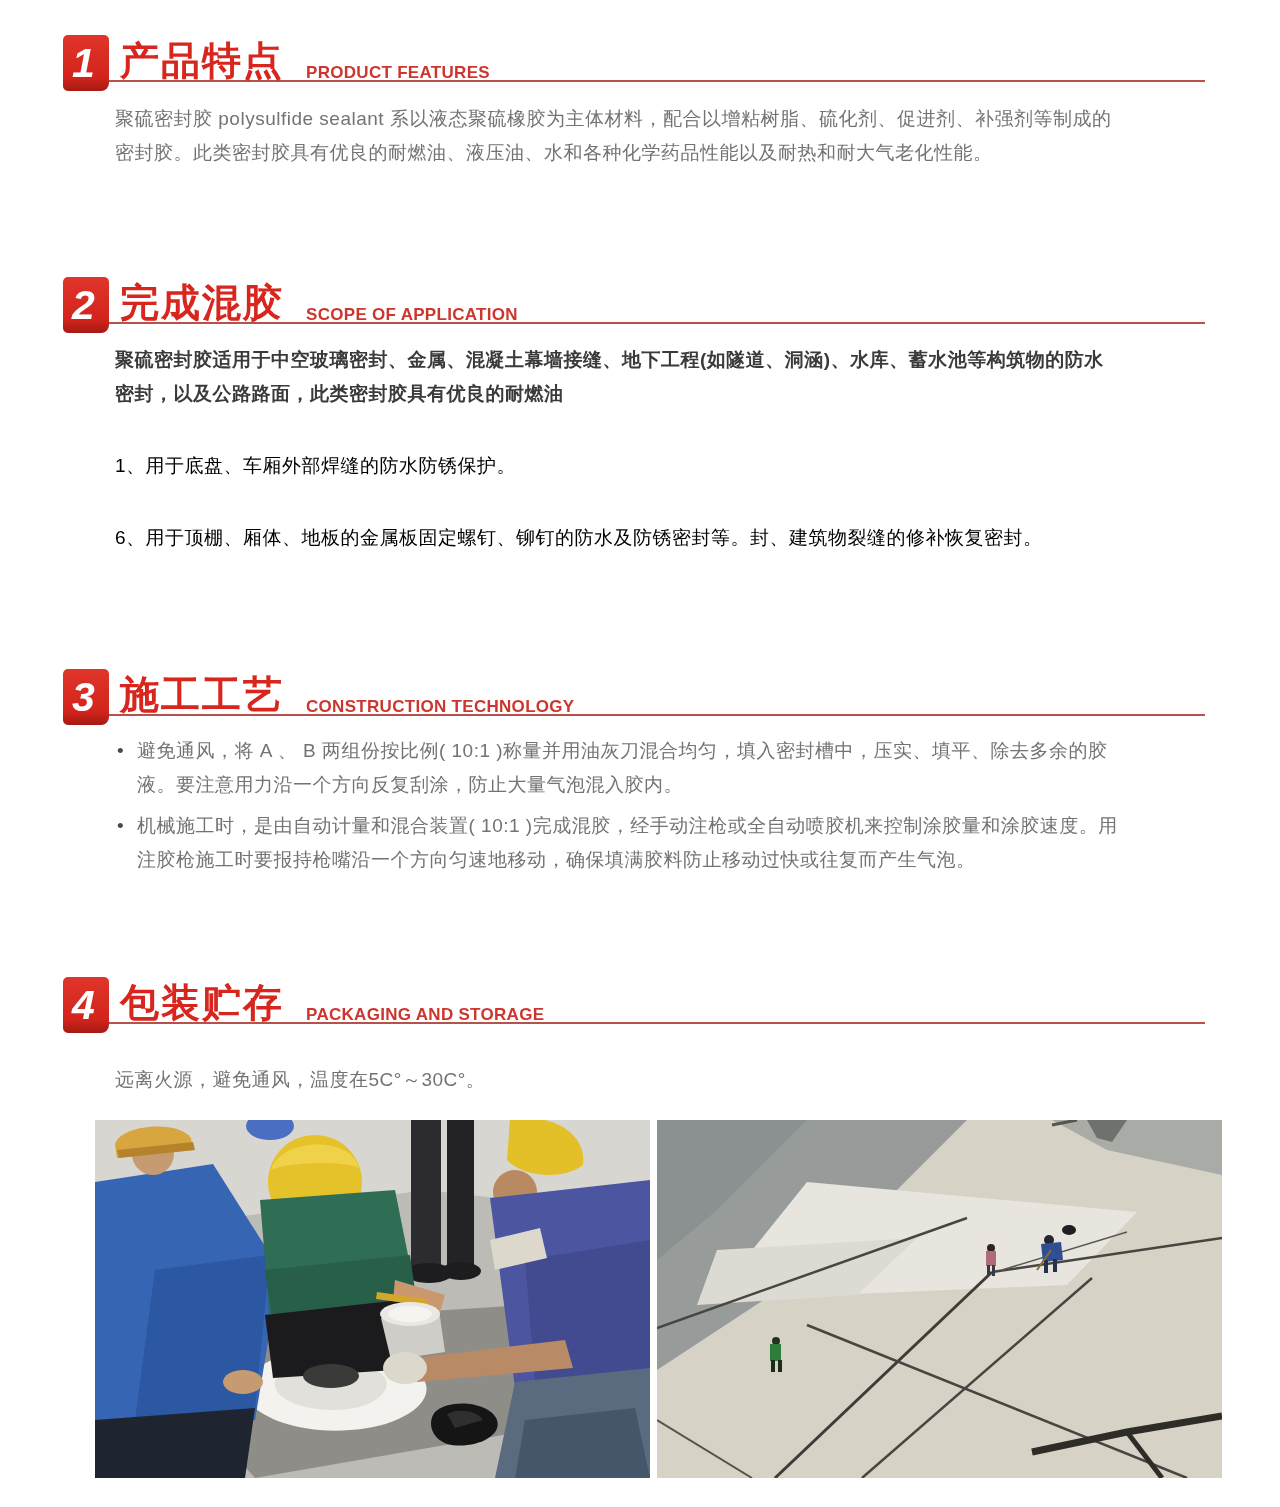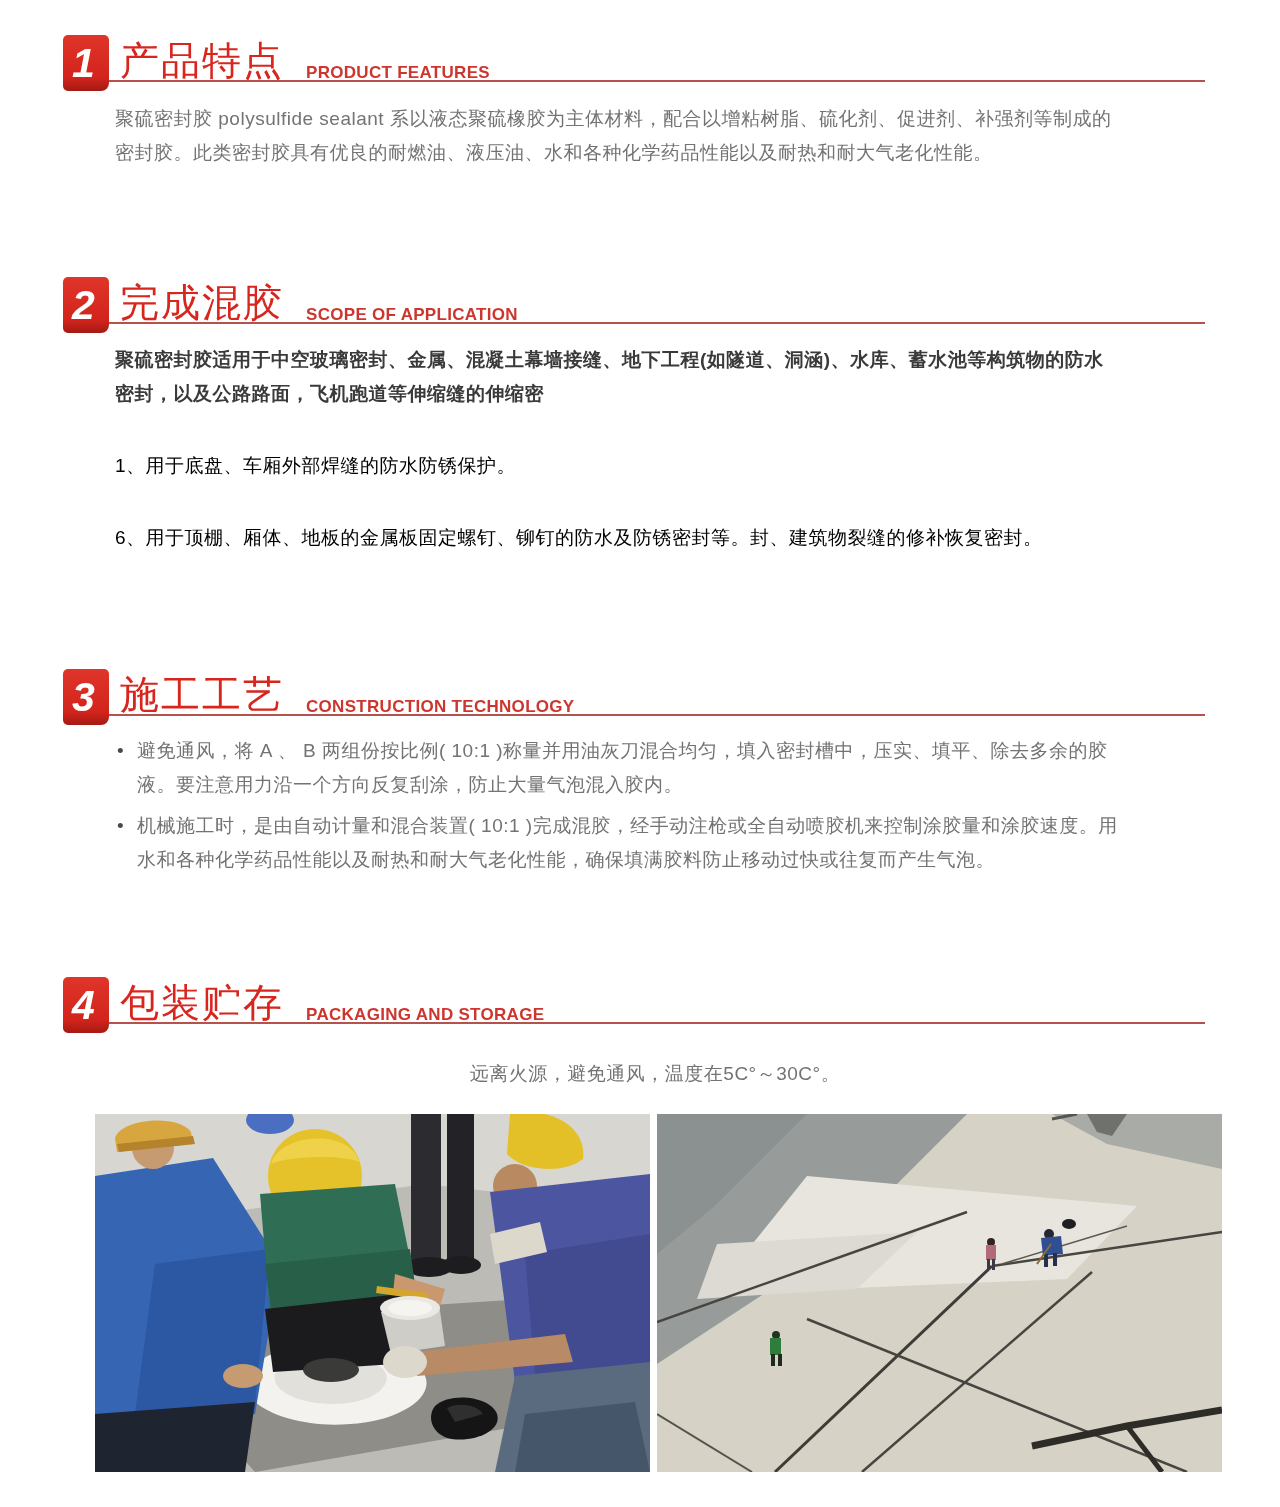--- a/index.html
+++ b/index.html
@@ -26,21 +26,21 @@
     background:linear-gradient(180deg,#e0352a 0%,#d2241c 76%,#a51a13 100%);
     border-radius:5px 5px 8px 5px;
     color:#ffffff;
     font-size:41px; font-weight:bold; font-style:italic;
     display:flex; align-items:center; justify-content:center;
     padding-right:5px;
     line-height:1;
   }
   .title-cn {
     margin-left:11px;
-    font-size:39px; font-weight:normal; color:#d8251d;
+    font-size:39px; font-weight:bold; color:#d8251d;
     letter-spacing:2px; line-height:52px;
     white-space:nowrap;
   }
   .title-en {
     margin-left:22px; align-self:flex-end; padding-bottom:9px;
     font-size:17px; font-weight:bold; color:#cd362e;
     letter-spacing:0.3px; white-space:nowrap;
   }
 
   
@@ -54,21 +54,21 @@
   .bullet-block { margin:8px 0 0 52px; width:1080px; list-style:none; }
   .bullet-item { position:relative; padding-left:22px; }
   .bullet-item.gap { margin-bottom:7px; }
   .bullet-dot { position:absolute; left:2px; top:0; font-size:19px; line-height:34px; color:#4a4a4a; }
 
   
   .s1 { margin-top:35px; }
   .s2 .sec-header { margin-top:107px; }
   .s3 .sec-header { margin-top:114px; }
   .s4 .sec-header { margin-top:100px; }
-  .s4 .body-block { margin-top:23px;text-align:center; }
+  .s4 .body-block { margin-top:29px; }
 
   
   .photo-row { margin:23px 0 0 95px; display:flex; gap:7px; }
   .photo { display:block; }
 </style>
 </head>
 <body>
 
 <div class="page">
 
@@ -91,21 +91,21 @@
     <div class="sec-header">
       <div class="hdr-line"></div>
       <div class="hdr-row">
         <div class="num-badge">2</div>
         <div class="title-cn">完成混胶</div>
         <div class="title-en">SCOPE OF APPLICATION</div>
       </div>
     </div>
     <div class="lead-block">
       <div class="lead-line">聚硫密封胶适用于中空玻璃密封、金属、混凝土幕墙接缝、地下工程(如隧道、洞涵)、水库、蓄水池等构筑物的防水</div>
-      <div class="lead-line">密封，以及公路路面，飞机跑道等伸缩缝的伸缩密</div>
+      <div class="lead-line">密封，以及公路路面，此类密封胶具有优良的耐燃油</div>
     </div>
     <div class="list-block">
       <div class="list-item gap">1、用于底盘、车厢外部焊缝的防水防锈保护。</div>
       <div class="list-item">6、用于顶棚、厢体、地板的金属板固定螺钉、铆钉的防水及防锈密封等。封、建筑物裂缝的修补恢复密封。</div>
     </div>
   </div>
 
   <div class="sec s3">
     <div class="sec-header">
       <div class="hdr-line"></div>
@@ -117,21 +117,21 @@
     </div>
     <div class="bullet-block">
       <div class="bullet-item gap">
         <span class="bullet-dot">•</span>
         <div class="body-line">避免通风，将 A 、 B 两组份按比例( 10:1 )称量并用油灰刀混合均匀，填入密封槽中，压实、填平、除去多余的胶</div>
         <div class="body-line">液。要注意用力沿一个方向反复刮涂，防止大量气泡混入胶内。</div>
       </div>
       <div class="bullet-item">
         <span class="bullet-dot">•</span>
         <div class="body-line">机械施工时，是由自动计量和混合装置( 10:1 )完成混胶，经手动注枪或全自动喷胶机来控制涂胶量和涂胶速度。用</div>
-        <div class="body-line">水和各种化学药品性能以及耐热和耐大气老化性能，确保填满胶料防止移动过快或往复而产生气泡。</div>
+        <div class="body-line">注胶枪施工时要报持枪嘴沿一个方向匀速地移动，确保填满胶料防止移动过快或往复而产生气泡。</div>
       </div>
     </div>
   </div>
 
   <div class="sec s4">
     <div class="sec-header">
       <div class="hdr-line"></div>
       <div class="hdr-row">
         <div class="num-badge">4</div>
         <div class="title-cn">包装贮存</div>

